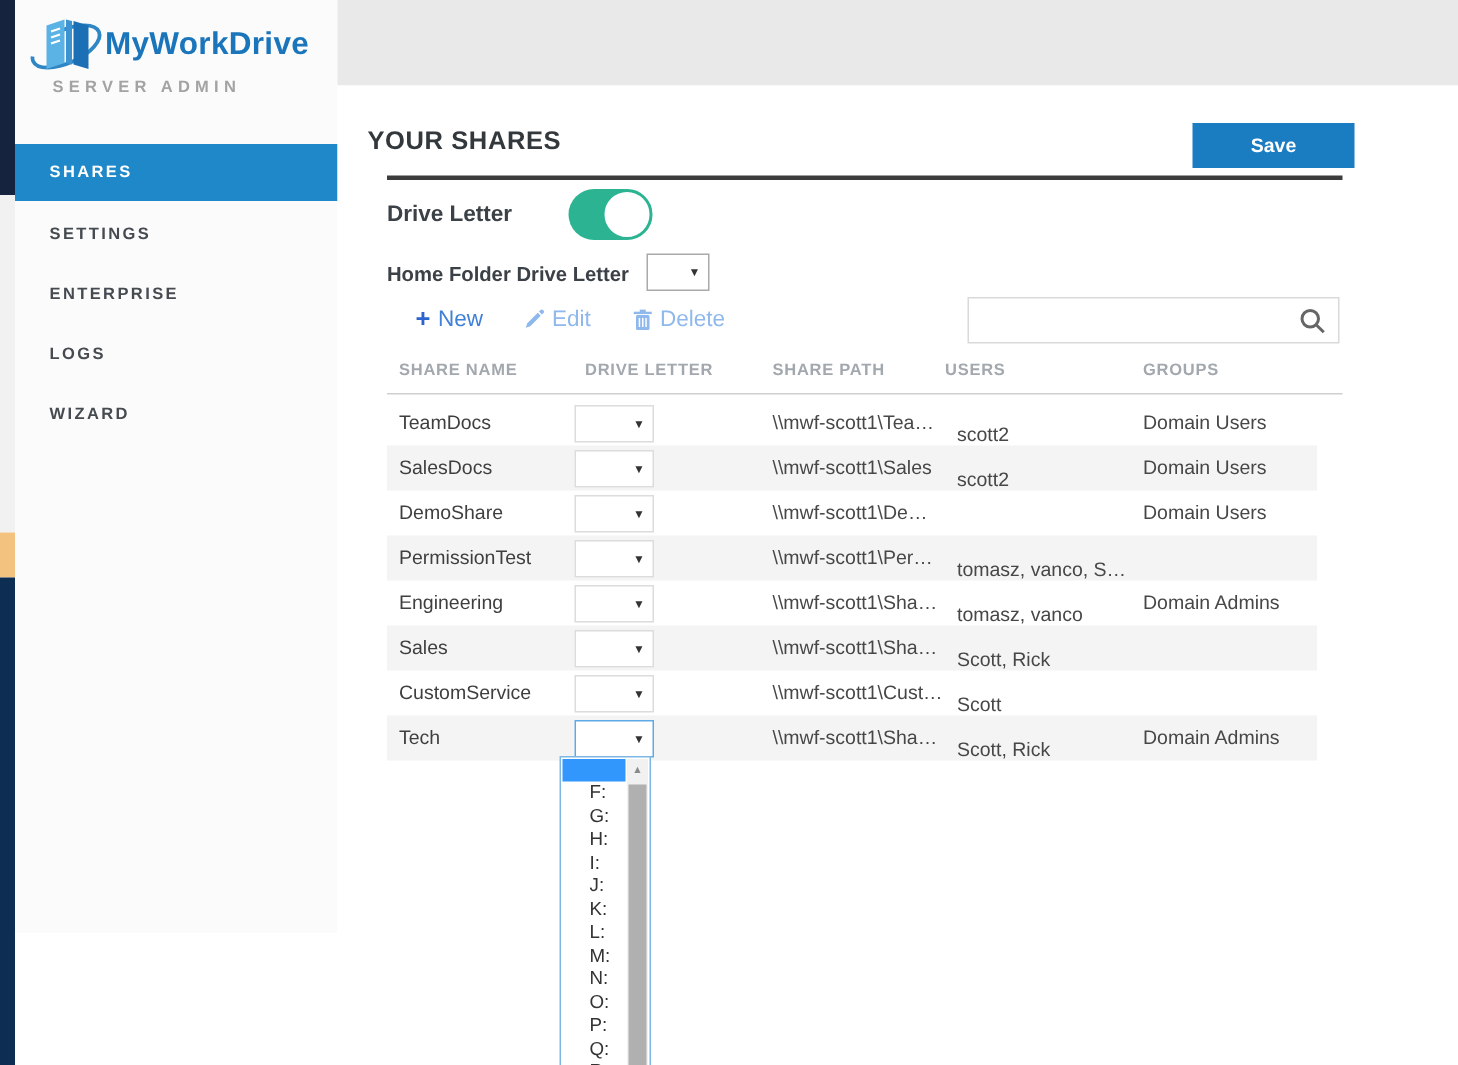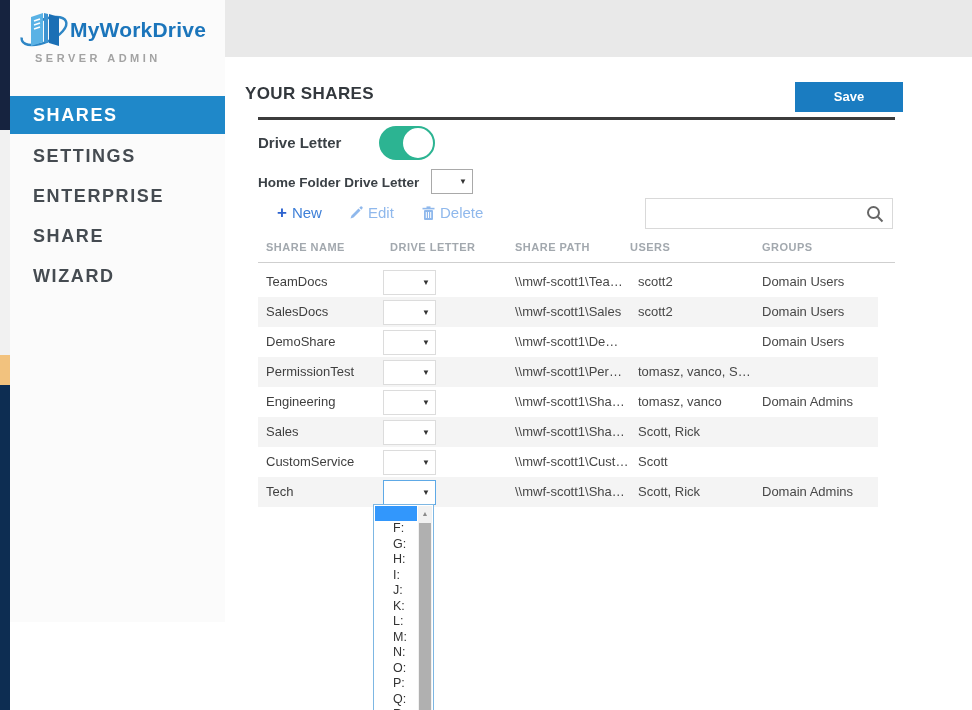--- a/index.html
+++ b/index.html
@@ -8,21 +8,21 @@
 
   
   .strip-seg { position:absolute; left:0; width:10px; }
 
   
   #sidebar { position:absolute; left:10px; top:0; width:215px; height:622px; background:#fbfbfb; }
   .logo-row { position:absolute; left:8px; top:6px; display:flex; align-items:center; }
   .logo-text { font-size:21px; font-weight:bold; color:#1b75bb; letter-spacing:0.2px; }
   .logo-sub { position:absolute; left:25px; top:52px; font-size:11px; font-weight:bold; color:#a3a3a3; letter-spacing:3.5px; }
   .nav { position:absolute; left:0; top:96px; width:215px; }
-  .nav-item { height:40px; line-height:40px; padding-left:23px; font-size:18px; font-weight:bold;
+  .nav-item { height:40px; line-height:40px; padding-left:23px; font-size:11px; font-weight:bold;
               letter-spacing:1.6px; color:#454b51; cursor:pointer; }
   .nav-item.active { background:#1f88c9; color:#fff; height:38px; line-height:38px; margin-bottom:2px; }
 
   
   #topbar { position:absolute; left:225px; top:0; width:747px; height:57px; background:#e9e9e9; }
 
   
   #main { position:absolute; left:225px; top:57px; width:747px; height:653px; background:#fff; }
   .page-title { position:absolute; left:20px; top:27px; font-size:17px; font-weight:bold; color:#33383d; letter-spacing:0.4px; }
   .save-btn { position:absolute; left:570px; top:25px; width:108px; height:30px; background:#1a7cc1; color:#fff;
@@ -50,21 +50,21 @@
   .search-ico { position:absolute; right:8px; top:6px; }
 
   .thead { position:absolute; top:184px; left:33px; width:637px; height:22px; border-bottom:1px solid #cfcfcf; }
   .th { position:absolute; top:0; font-size:11px; font-weight:bold; color:#a2a8ae; letter-spacing:0.5px; }
   .th1 { left:8px; } .th2 { left:132px; } .th3 { left:257px; } .th4 { left:372px; } .th5 { left:504px; }
 
   .tbody { position:absolute; top:210px; left:33px; width:620px; }
   .trow { position:relative; width:620px; height:30px; }
   .trow.even { background:#f4f4f4; }
   .cell { position:absolute; top:7px; font-size:13px; color:#474747; white-space:nowrap; }
-  .c-name { left:8px; color:#3f3f3f; } .c-path { left:257px; } .c-users { left:380px; } .c-groups { left:504px; }
+  .c-name { left:8px; color:#3f3f3f; } .c-path { left:257px; } .c-users { left:380px;margin-top:8px; } .c-groups { left:504px; }
   .row-select { position:absolute; left:125px; top:3px; width:53px; height:25px; background:#fff;
                 border:1px solid #dcdcdc; cursor:pointer; }
   .row-select.focused { border:1px solid #5ea9e6; }
 
   
   .dd-panel { position:absolute; left:148px; top:447px; width:61px; height:230px; background:#fff;
               border:1px solid #7db7e3; z-index:5; }
   .dd-opts { position:absolute; left:1px; top:1px; right:16px; }
   .dd-opt { height:15.5px; line-height:15.5px; padding-left:18px; font-size:12.5px; color:#333; cursor:pointer; }
   .dd-opt.selected { background:#3297fc; height:15px; }
@@ -99,21 +99,21 @@
         </svg>
       </span>
       <span class="logo-text">MyWorkDrive</span>
     </div>
     <div class="logo-sub">SERVER ADMIN</div>
 
     <div class="nav">
       <div class="nav-item active">SHARES</div>
       <div class="nav-item">SETTINGS</div>
       <div class="nav-item">ENTERPRISE</div>
-      <div class="nav-item">SHARE</div>
+      <div class="nav-item">LOGS</div>
       <div class="nav-item">WIZARD</div>
     </div>
   </div>
 
   <div id="topbar"></div>
 
   <div id="main">
     <div class="page-title">YOUR SHARES</div>
     <button class="save-btn">Save</button>
     <div class="title-rule"></div>

